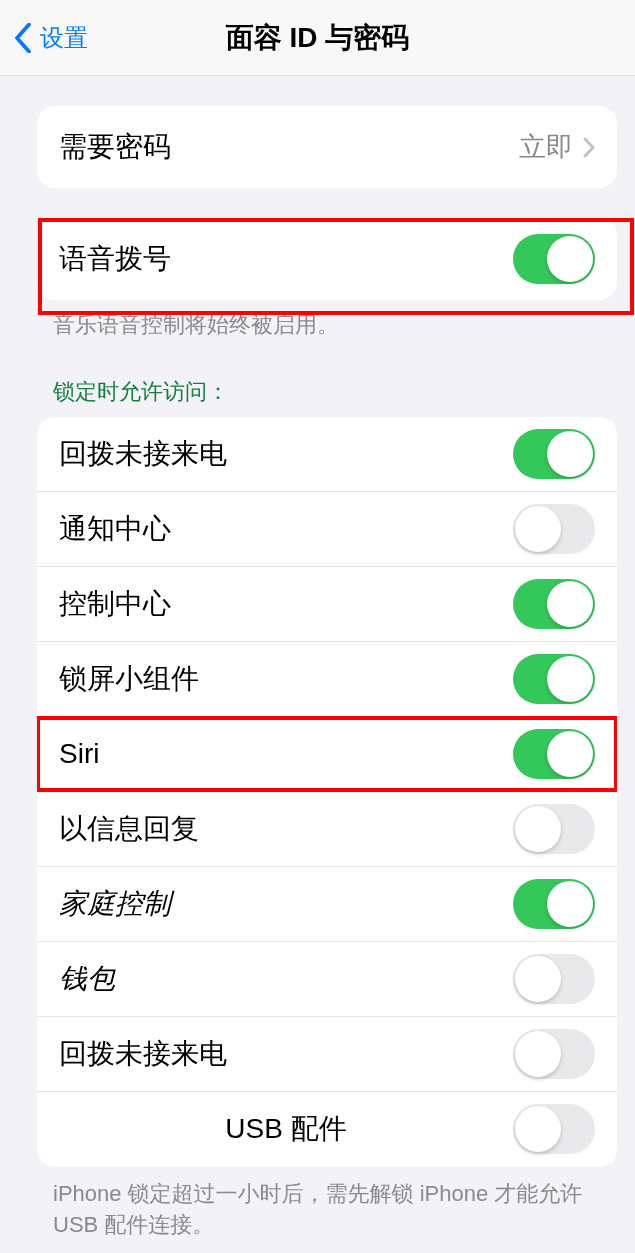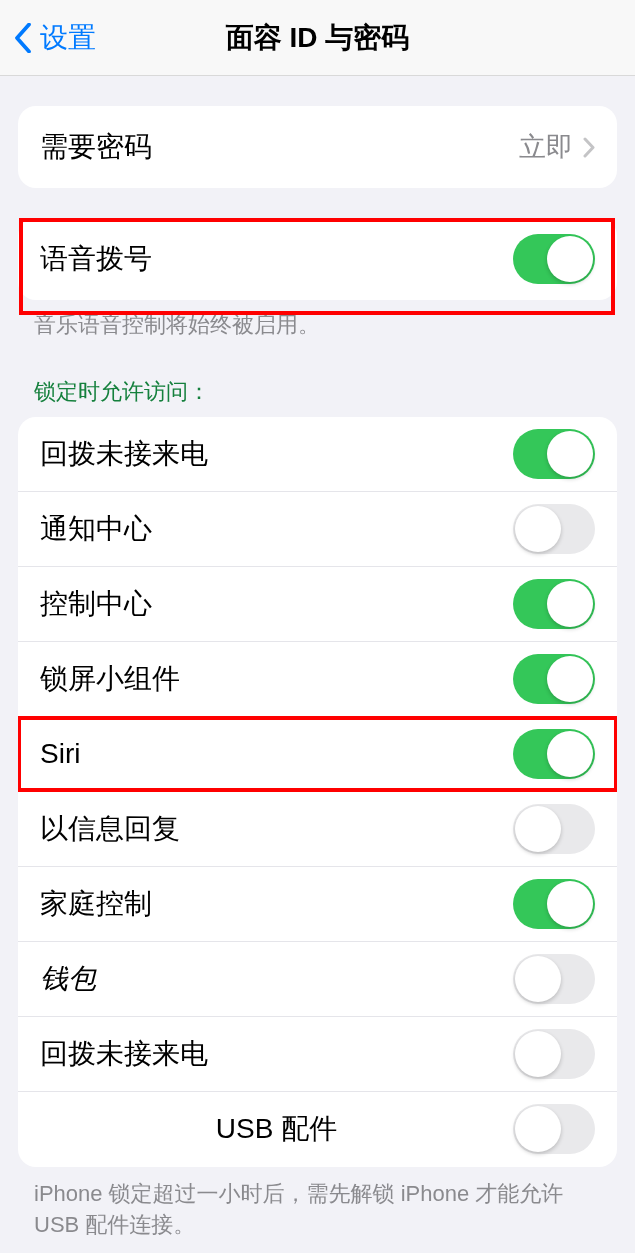--- a/index.html
+++ b/index.html
@@ -21,38 +21,39 @@
       border-bottom: 1px solid #d9d9d9;
       display: flex;
       align-items: center;
       position: relative;
     }
     .navbar-back {
       display: flex;
       align-items: center;
       padding-left: 14px;
       color: #007aff;
-      font-size: 28px;
+      font-size: 24px;
       cursor: pointer;
     }
     .back-chevron {
       width: 18px;
       height: 30px;
       margin-right: 8px;
     }
     .navbar-title {
       position: absolute;
       left: 50%;
       transform: translateX(-50%);
       font-size: 28px;
       font-weight: 600;
       color: #000;
     }
     .content {
       padding: 0;
+      margin-left: 19px;
     }
     .section-group {
       margin: 30px 18px 0 18px;
       background: #fff;
       border-radius: 18px;
       overflow: hidden;
     }
     .row {
       display: flex;
       align-items: center;
@@ -226,21 +227,21 @@
           <div class="toggle-knob"></div>
         </div>
         <div class="highlight-box highlight-2" style="left: -1px; top: -1px; width: calc(100% + 2px); height: calc(100% + 2px);"></div>
       </div>
       <div class="row" style="position: relative;">
         <span class="row-label">以信息回复</span>
         <div class="toggle off">
           <div class="toggle-knob"></div>
         </div>
       </div>
-      <div class="row" style="position: relative;">
+      <div class="row" style="position: relative; font-style: italic;">
         <span class="row-label">家庭控制</span>
         <div class="toggle on">
           <div class="toggle-knob"></div>
         </div>
       </div>
       <div class="row" style="position: relative; font-style: italic;">
         <span class="row-label">钱包</span>
         <div class="toggle off">
           <div class="toggle-knob"></div>
         </div>

